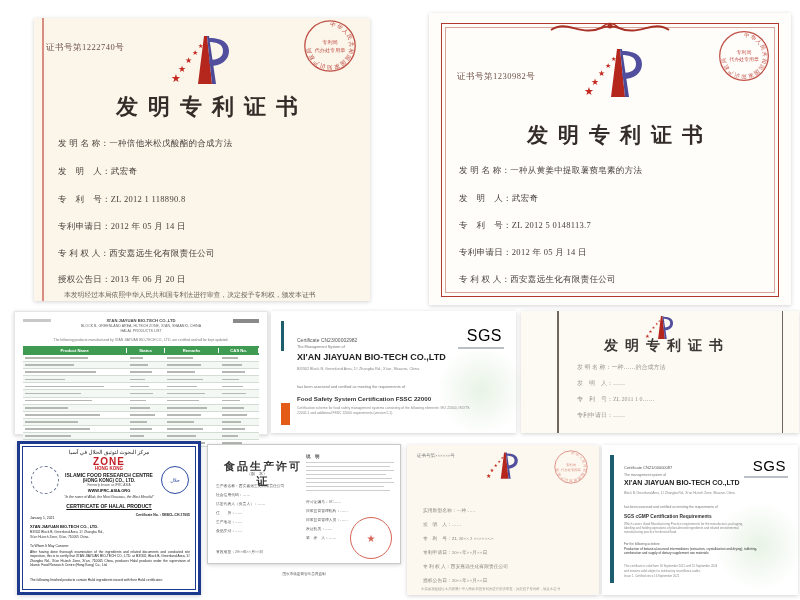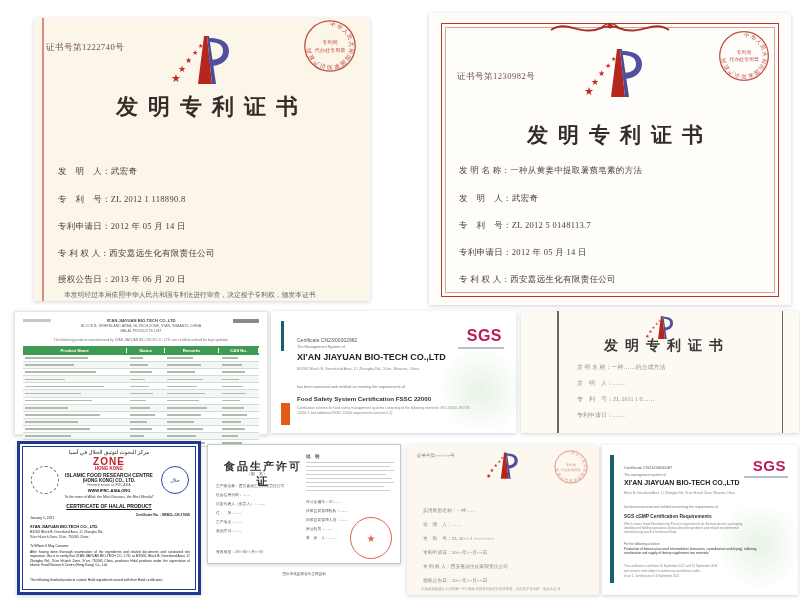--- a/index.html
+++ b/index.html
@@ -32,21 +32,21 @@
   .phead .pcell{border-right:1px solid #fff;justify-content:center;}
   .prow{display:flex;height:6.1px;border-bottom:.5px solid #d4ddd4;background:#fff;align-items:center;}
   .prow.alt{background:#f4f8f4;}
   .pcell{display:flex;align-items:center;padding:0 2px;overflow:hidden;}
   .c0{width:46%;} .c1{width:15%;} .c2{width:23%;} .c3{width:16%;}
   .bar{display:inline-block;height:1.6px;background:#b3b8b3;}
 
   
   .sgs1{left:271px;top:311px;width:245px;height:122px;background:#fff;}
   .sgs2{left:602px;top:445px;width:196px;height:150px;background:#fff;}
-  .sgslogo{font-weight:700;color:#be185d;letter-spacing:.5px;font-family:"Liberation Sans",sans-serif;}
+  .sgslogo{font-weight:400;color:#000000;letter-spacing:.5px;font-family:"Liberation Sans",sans-serif;}
   .sgsline{background:#b9bfc5;height:1.5px;}
   .tealbar{background:#1c5d6e;}
   .orangesq{background:#e35b17;}
   .wmark{border-radius:50%;background:radial-gradient(circle,rgba(150,200,140,.22),rgba(150,200,140,0) 70%);}
   .small-gray{color:#888;}
 
   
   .cert3{left:521px;top:311px;width:278px;height:122px;background:#fdfaf4;}
   .vline{position:absolute;top:0;bottom:0;width:1.5px;background:#6f675d;}
 
@@ -95,20 +95,21 @@
     <svg class="abs" style="left:268px;top:0" width="56" height="56" viewBox="0 0 60 60">
       <circle cx="30" cy="30" r="27" fill="none" stroke="#c05046" stroke-width="1.4"></circle>
       <defs>
           <path id="ring1" d="M30,9 a21,21 0 1,1 -0.02,0"></path>
         </defs>
       <text font-size="6" fill="#c05046" letter-spacing="1"><textPath href="#ring1">中华人民共和国国家知识产权局</textPath></text>
       <text x="30" y="28" text-anchor="middle" font-size="5.5" fill="#c05046">专利局</text>
       <text x="30" y="36" text-anchor="middle" font-size="5.5" fill="#c05046">代办处专用章</text>
     </svg>
     <div class="abs ctr ptitle" style="top:74px">发明专利证书</div>
+    <div class="abs pline" style="left:24px;top:120px">发 明 名 称：一种倍他米松戊酸酯的合成方法</div>
     <div class="abs pline" style="left:24px;top:148px">发　明　人：武宏奇</div>
     <div class="abs pline" style="left:24px;top:176px">专　利　号：ZL 2012 1 118890.8</div>
     <div class="abs pline" style="left:24px;top:203px">专利申请日：2012 年 05 月 14 日</div>
     <div class="abs pline" style="left:24px;top:230px">专 利 权 人：西安嘉远生化有限责任公司</div>
     <div class="abs pline" style="left:24px;top:256px">授权公告日：2013 年 06 月 20 日</div>
     <div class="abs pfoot" style="left:30px;top:272px;width:296px">本发明经过本局依照中华人民共和国专利法进行审查，决定授予专利权，颁发本证书</div>
   </div>
 
   <div class="card cert2 serif">
     <div class="rborder"></div>

